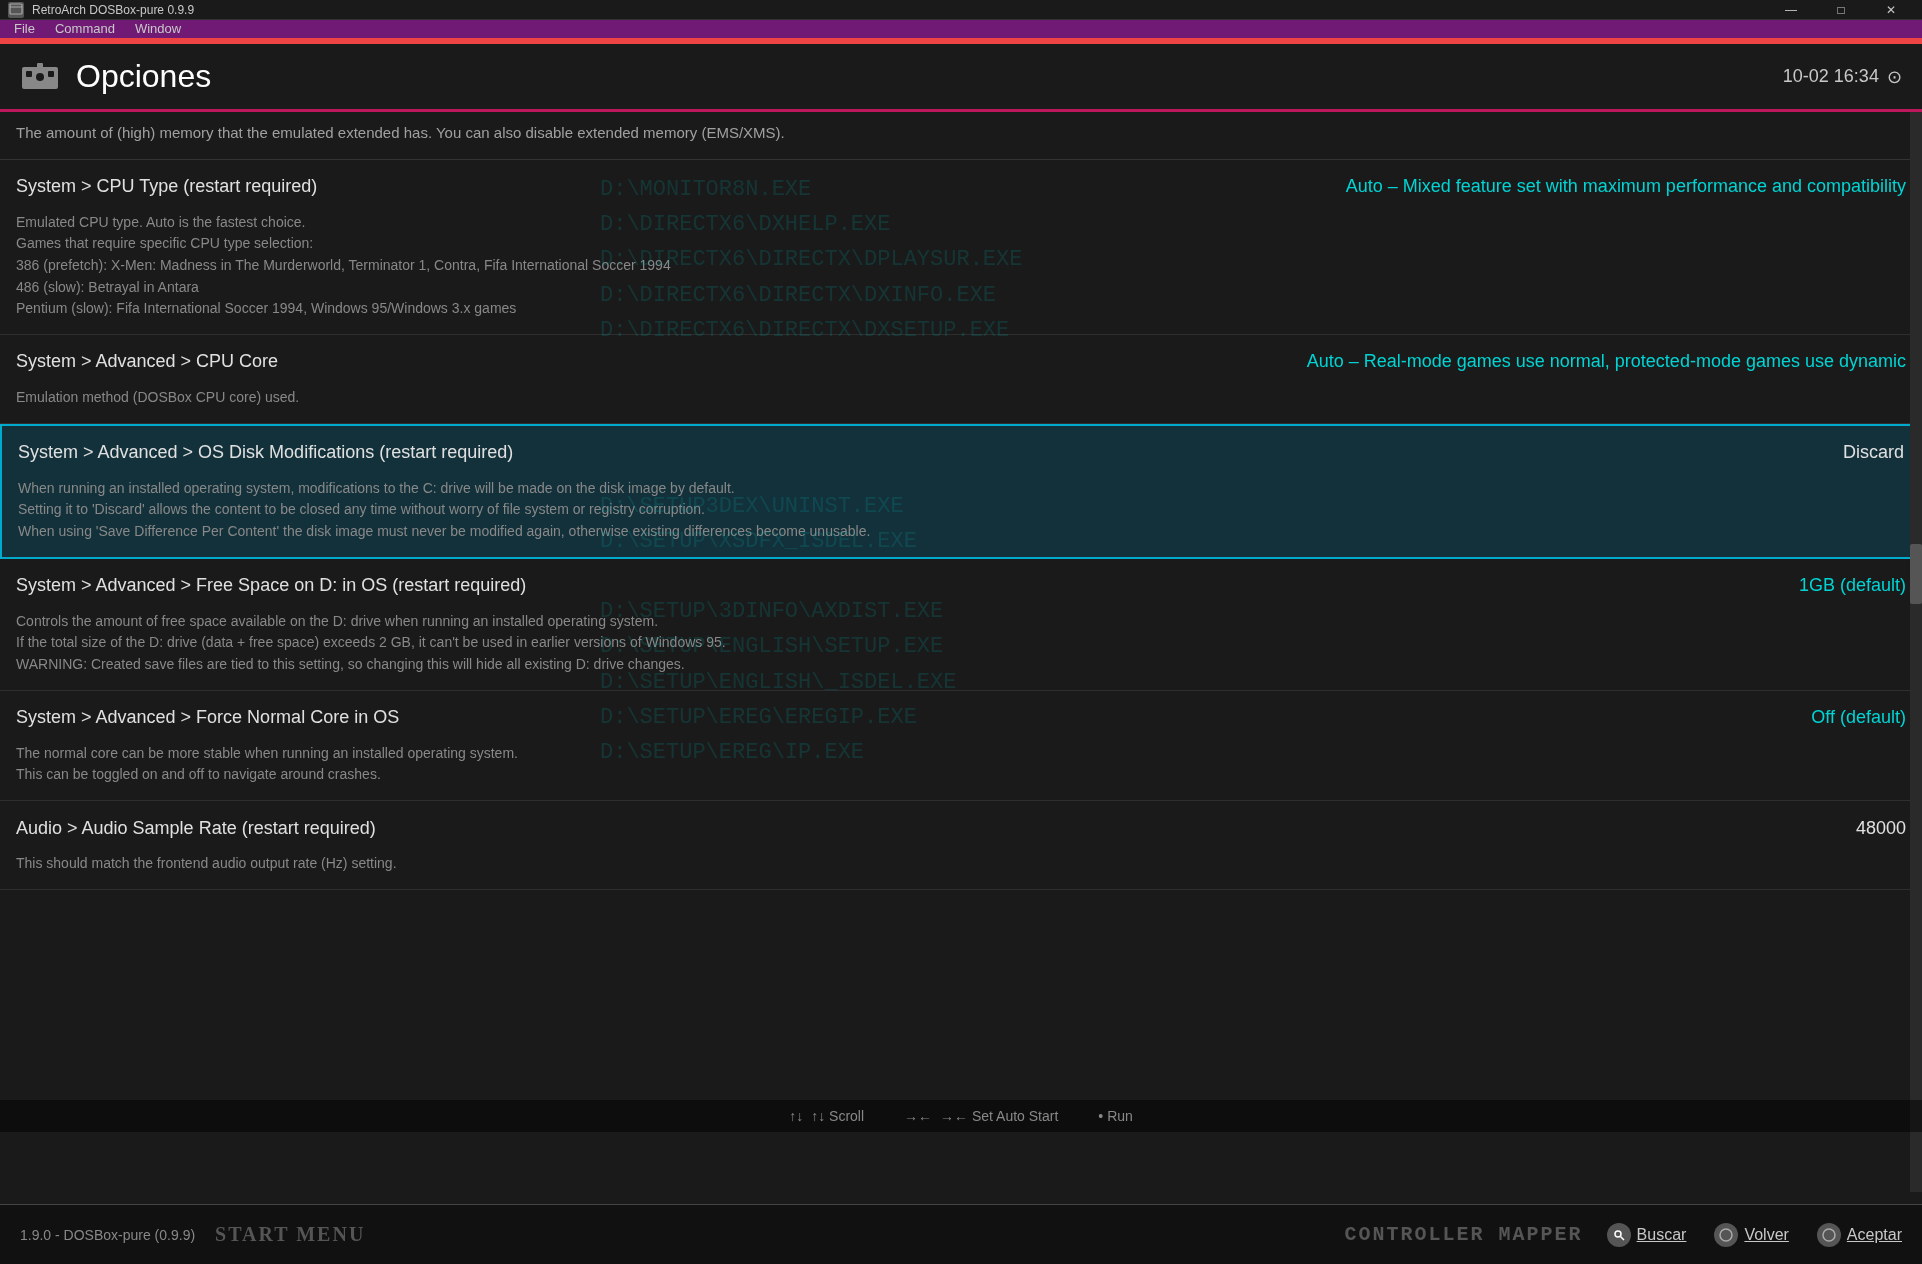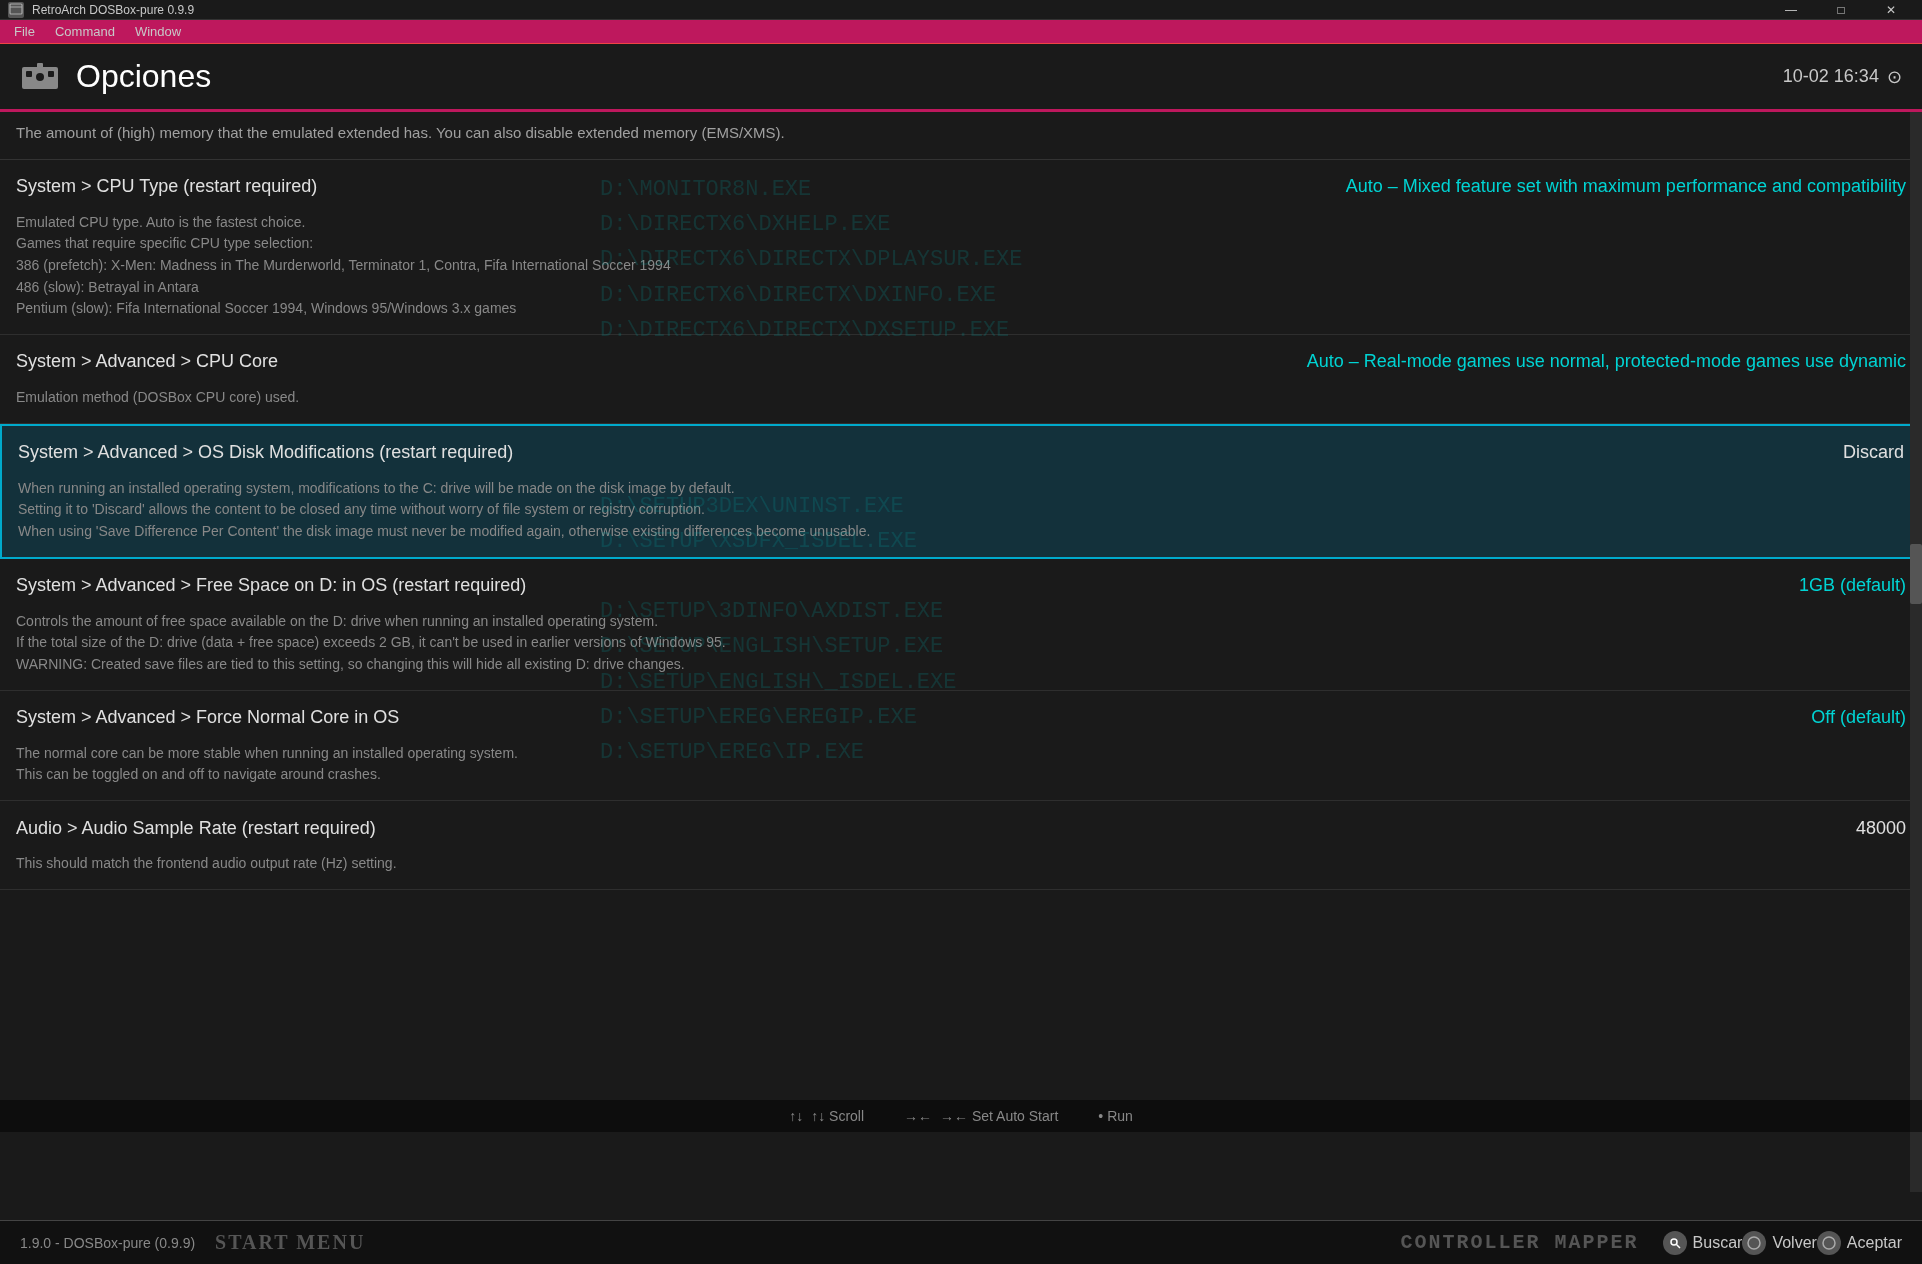--- a/index.html
+++ b/index.html
@@ -51,26 +51,26 @@
       color: #c8c8c8;
       cursor: pointer;
       display: flex;
       align-items: center;
       justify-content: center;
       font-size: 12px;
     }
 
     
     .menu-bar {
-      background: #be185d;
+      background: #701a75;
       height: 24px;
       display: flex;
-      align-items: center;
+      align-items: flex-end;
       padding: 0 4px;
-      border-bottom: 1px solid #ef4444;
+      border-bottom: 6px solid #ef4444;
     }
     .menu-item {
       padding: 2px 10px;
       font-size: 13px;
       color: #c8c8c8;
       cursor: pointer;
     }
 
     
     .app-header {
@@ -192,21 +192,21 @@
 
     .setting-description {
       padding: 0 16px 14px 16px;
       font-size: 14px;
       color: #888;
       line-height: 1.55;
     }
 
     
     .bottom-bar {
-      height: 44px;
+      height: 60px;
       background: #111;
       display: flex;
       align-items: center;
       justify-content: space-between;
       padding: 0 20px;
       border-top: 1px solid #444;
       position: absolute;
       bottom: 0;
       left: 0;
       right: 0;
@@ -235,21 +235,22 @@
     .controller-mapper-btn {
       font-family: 'Courier New', monospace;
       font-size: 20px;
       color: #555;
       letter-spacing: 2px;
       font-weight: bold;
     }
     .bottom-actions {
       display: flex;
       align-items: center;
-      gap: 0;
+      gap: 28px;
+      text-decoration: underline;
     }
     .action-btn {
       display: flex;
       align-items: center;
       gap: 6px;
       font-size: 16px;
       color: #c8c8c8;
     }
     .action-icon {
       width: 24px;

